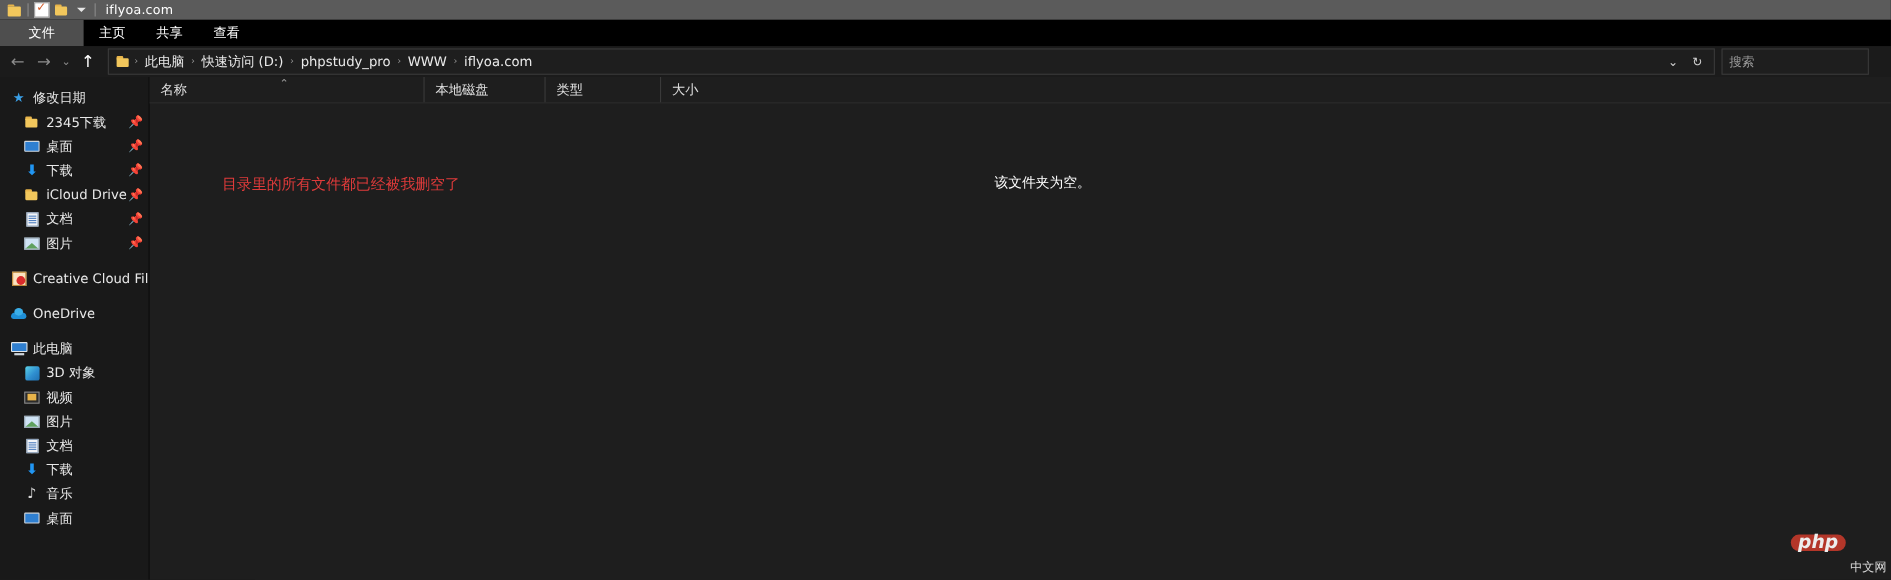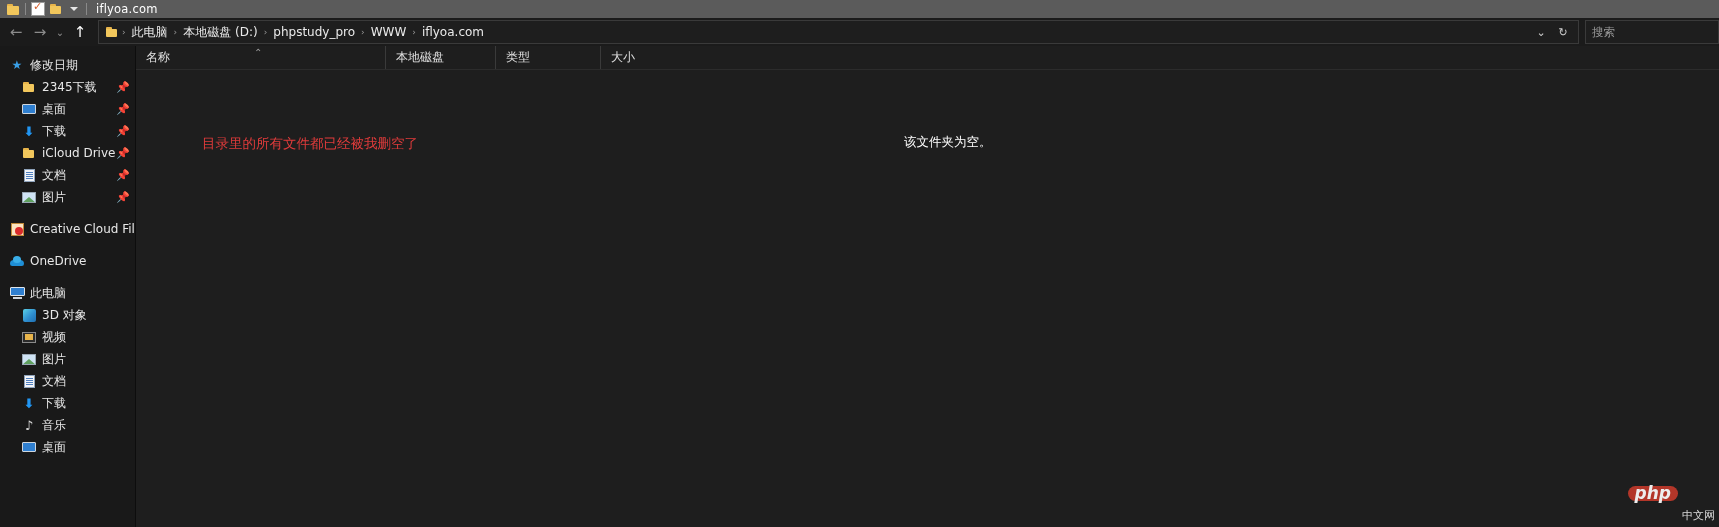--- a/index.html
+++ b/index.html
@@ -180,21 +180,21 @@
     font-size: 11px;
   }
   .searchbox {
     width: 120px;
     height: 22px;
     border: 1px solid #3a3a3a;
     background: #1e1e1e;
     display: flex;
     align-items: center;
     padding: 0 6px;
-    margin-right: 0;
+    margin-right: 20px;
     font-size: 11.5px;
     color: #9a9a9a;
     overflow: hidden;
     white-space: nowrap;
   }
 
   
   .body {
     flex: 1 1 auto;
     display: flex;
@@ -464,35 +464,41 @@
           <span class="folder sm"></span>
         </div>
       <div class="qat-btn">
           <span class="caret-down"></span>
         </div>
       <div class="qat-sep"></div>
     </div>
     <div class="title-text">iflyoa.com</div>
   </div>
 
+  <div class="ribbon">
+    <div class="tab file">文件</div>
+    <div class="tab">主页</div>
+    <div class="tab">共享</div>
+    <div class="tab">查看</div>
+  </div>
 
   <div class="addressbar">
     <div class="navbtn">←</div>
     <div class="navbtn">→</div>
     <div class="navbtn small">⌄</div>
     <div class="navbtn up">↑</div>
 
     <div class="crumbbar">
       <div class="crumb-folder">
           <span class="folder sm"></span>
         </div>
       <span class="crumb-sep">›</span>
       <span class="crumb">此电脑</span>
       <span class="crumb-sep">›</span>
-      <span class="crumb">本地磁盘 (D:)</span>
+      <span class="crumb">快速访问 (D:)</span>
       <span class="crumb-sep">›</span>
       <span class="crumb">phpstudy_pro</span>
       <span class="crumb-sep">›</span>
       <span class="crumb">WWW</span>
       <span class="crumb-sep">›</span>
       <span class="crumb">iflyoa.com</span>
       <span class="addr-spacer"></span>
       <span class="addr-icon">⌄</span>
       <span class="addr-icon">↻</span>
     </div>

